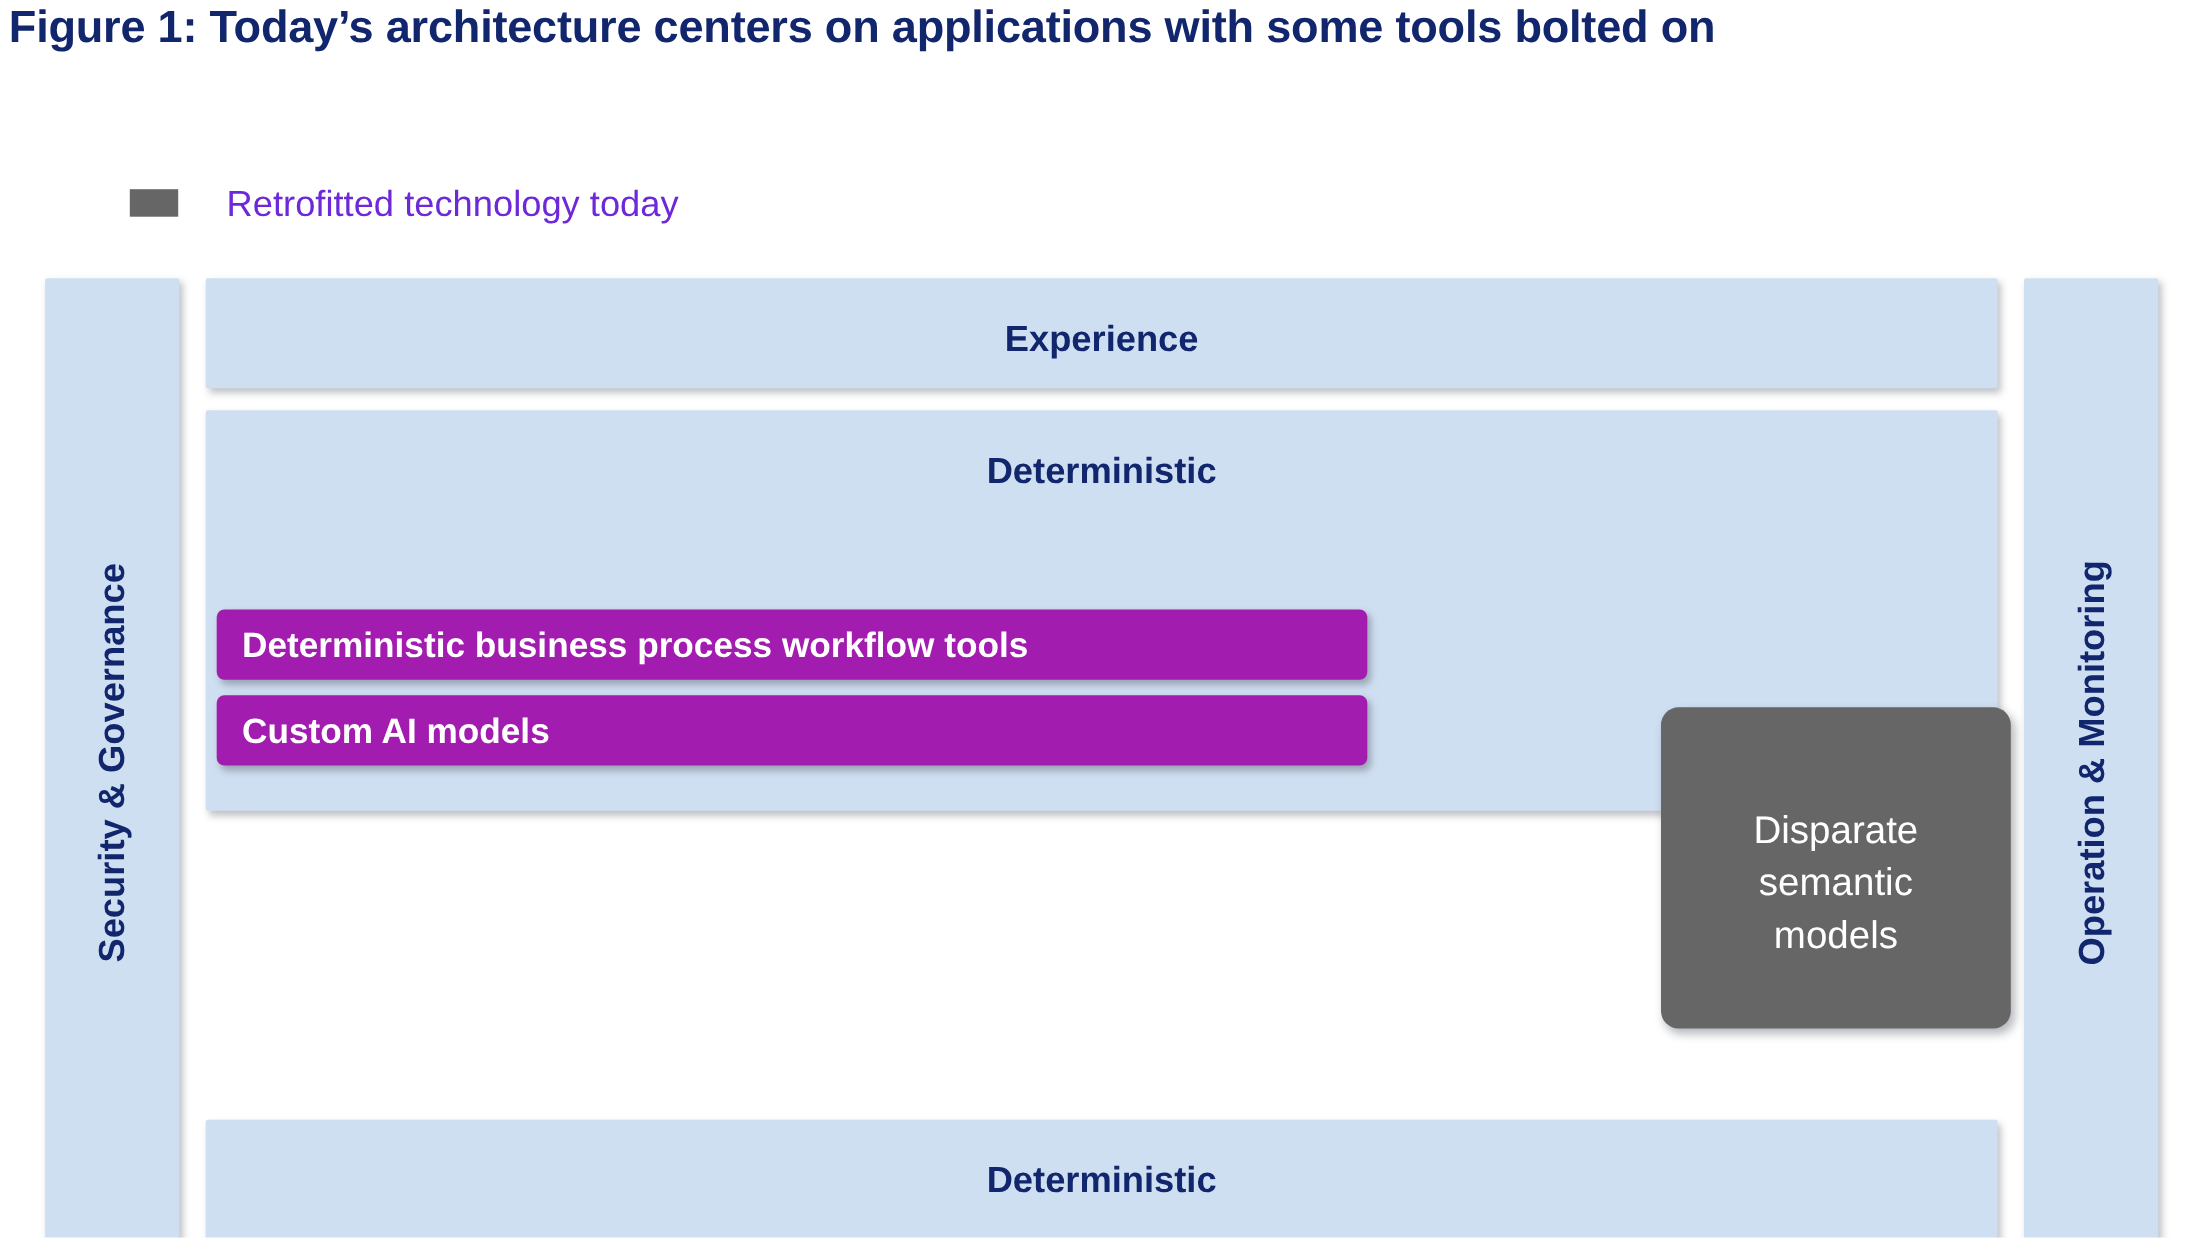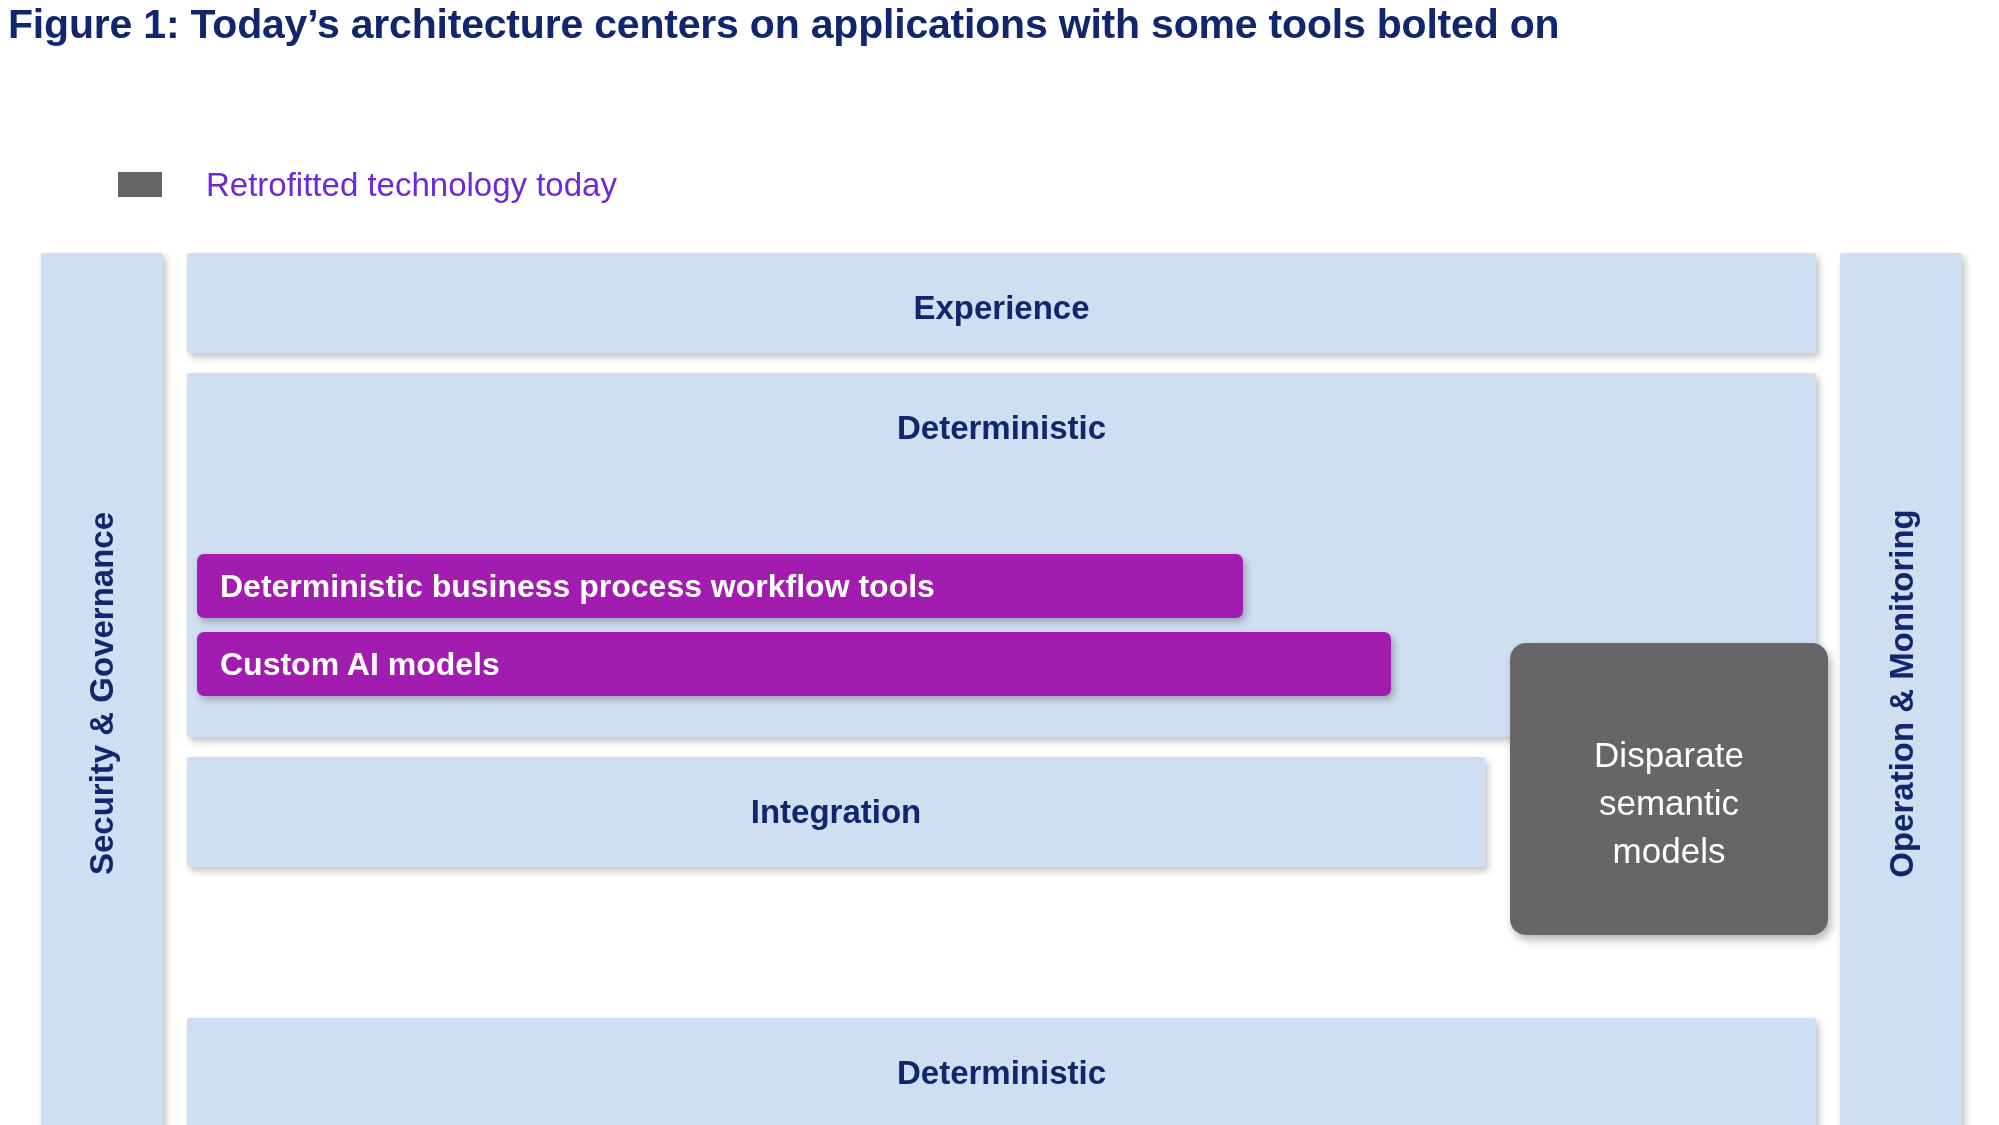--- a/index.html
+++ b/index.html
@@ -119,21 +119,21 @@
     padding-left: 23px;
   }
   .tool-bar-label {
     font-size: 32px;
     font-weight: bold;
     color: #ffffff;
     white-space: nowrap;
     line-height: 32px;
   }
   #tool-workflow { left: 197px; top: 554px; width: 1046px; height: 64px; }
-  #tool-aimodels { left: 197px; top: 632px; width: 1194px; height: 64px; }
+  #tool-aimodels { left: 197px; top: 632px; width: 1046px; height: 64px; }
 
   
   #callout-semantic {
     position: absolute;
     left: 1510px;
     top: 643px;
     width: 318px;
     height: 292px;
     background: #666666;
     border-radius: 16px;
@@ -173,23 +173,20 @@
   </div>
 
   <div id="band-experience" class="band">
     <span class="band-label">Experience</span>
   </div>
 
   <div id="band-applications" class="band">
     <span class="band-label">Deterministic</span>
   </div>
 
-  <div id="band-integration" class="band">
-    <span class="band-label">Integration</span>
-  </div>
 
 
   <div id="band-infrastructure" class="band">
     <span class="band-label">Deterministic</span>
   </div>
 
   <div id="tool-workflow" class="tool-bar">
     <span class="tool-bar-label">Deterministic business process workflow tools</span>
   </div>
 

